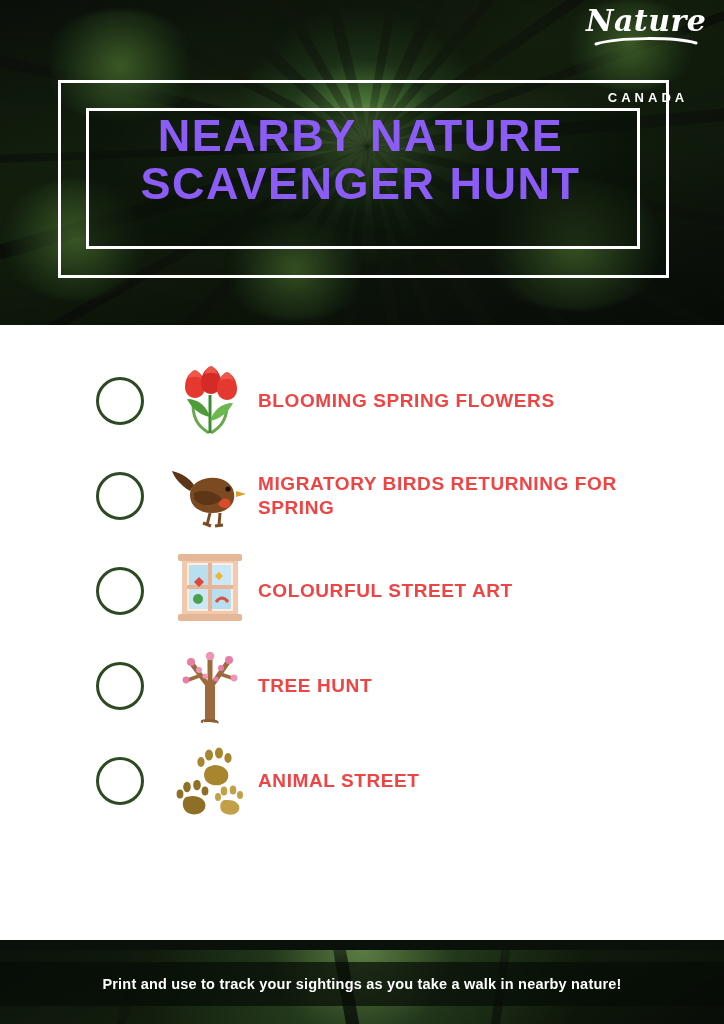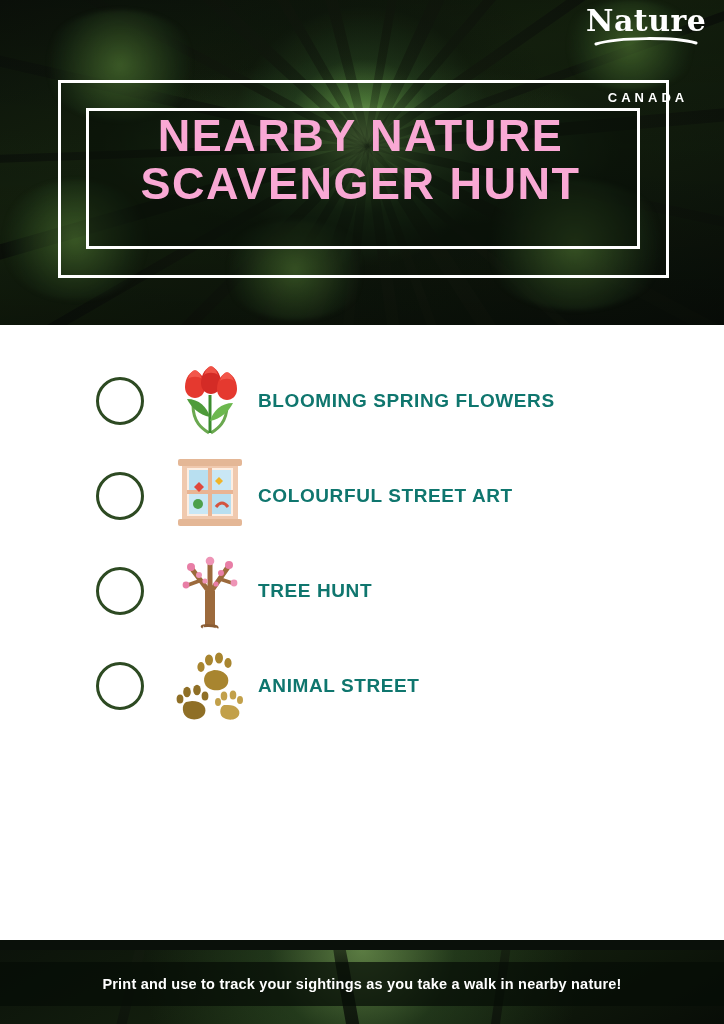--- a/index.html
+++ b/index.html
@@ -66,20 +66,21 @@
     top: 6px;
     right: 18px;
     width: 120px;
     text-align: center;
     color: #ffffff;
     line-height: 1;
     z-index: 6;
   }
   .logo-word {
     font-family: "DejaVu Serif", serif;
+    font-style: italic;
     font-weight: bold;
     font-size: 30px;
     letter-spacing: 0.5px;
     display: block;
   }
   .logo-swoosh {
     display: block;
     margin: 1px auto 2px auto;
     width: 104px;
     height: 10px;
@@ -113,21 +114,21 @@
     background: rgba(8,14,8,0.55);
     z-index: 3;
   }
   .title-text {
     position: absolute;
     left: 58px;
     top: 112px;
     width: 605px;
     z-index: 5;
     text-align: center;
-    color: #f9a8d4;
+    color: #8b5cf6;
     font-weight: bold;
     font-size: 45px;
     line-height: 1.07;
     letter-spacing: 1.5px;
   }
   .title-text .line {
     display: block;
   }
 
   
@@ -160,21 +161,21 @@
     height: 80px;
     flex: 0 0 auto;
     display: flex;
     align-items: center;
     justify-content: center;
     margin-left: 18px;
   }
   .label {
     font-size: 19px;
     font-weight: bold;
-    color: #0f766e;
+    color: #ef4444;
     letter-spacing: 0.6px;
     line-height: 1.25;
     max-width: 360px;
   }
 
   
   .footer {
     position: absolute;
     left: 0;
     top: 940px;
@@ -292,20 +293,38 @@
           </g>
           <g>
             <path d="M44 24 C44 14, 50 8, 54 8 C58 8, 64 14, 64 24 C64 31, 59 35, 54 35 C49 35, 44 31, 44 24 Z" fill="#e5392f"></path>
             <path d="M47 16 C49 10, 52 7, 54 7 C56 7, 59 10, 61 16 C58 13, 50 13, 47 16 Z" fill="#f2564a"></path>
           </g>
         </svg>
       </div>
       <div class="label">BLOOMING SPRING FLOWERS</div>
     </div>
 
+    <div class="row">
+      <div class="checkbox"></div>
+      <div class="icon-cell">
+        <svg width="80" height="66" viewBox="0 0 80 66">
+          <path d="M34 16 C48 12, 62 18, 64 30 C66 42, 56 50, 42 50 C28 50, 20 42, 20 32 C20 24, 26 18, 34 16 Z" fill="#7c4a21"></path>
+          <path d="M24 30 C32 26, 46 28, 52 36 C44 44, 30 44, 24 36 Z" fill="#5d3617"></path>
+          <path d="M20 28 C10 22, 4 14, 2 8 C12 10, 20 16, 24 22 Z" fill="#5d3617"></path>
+          <circle cx="58" cy="26" r="2.6" fill="#201007"></circle>
+          <path d="M66 28 L76 31 L66 34 Z" fill="#d8a02a"></path>
+          <path d="M52 36 C58 34, 62 38, 60 43 C57 47, 50 45, 48 41 Z" fill="#d94b2b"></path>
+          <path d="M40 50 L37 62" stroke="#7c4a21" stroke-width="3"></path>
+          <path d="M50 50 L49 62" stroke="#7c4a21" stroke-width="3"></path>
+          <path d="M33 60 L41 63" stroke="#7c4a21" stroke-width="3"></path>
+          <path d="M45 63 L53 62" stroke="#7c4a21" stroke-width="3"></path>
+        </svg>
+      </div>
+      <div class="label">MIGRATORY BIRDS RETURNING FOR SPRING</div>
+    </div>
 
     <div class="row">
       <div class="checkbox"></div>
       <div class="icon-cell">
         <svg width="76" height="78" viewBox="0 0 76 78">
           <rect x="10" y="6" width="56" height="62" rx="3" fill="#f0c9ae"></rect>
           <rect x="15" y="11" width="46" height="48" fill="#fdeee2"></rect>
           <rect x="17" y="13" width="19" height="21" fill="#b8dff0"></rect>
           <rect x="40" y="13" width="19" height="21" fill="#c9e7f5"></rect>
           <rect x="17" y="37" width="19" height="20" fill="#c9e7f5"></rect>

